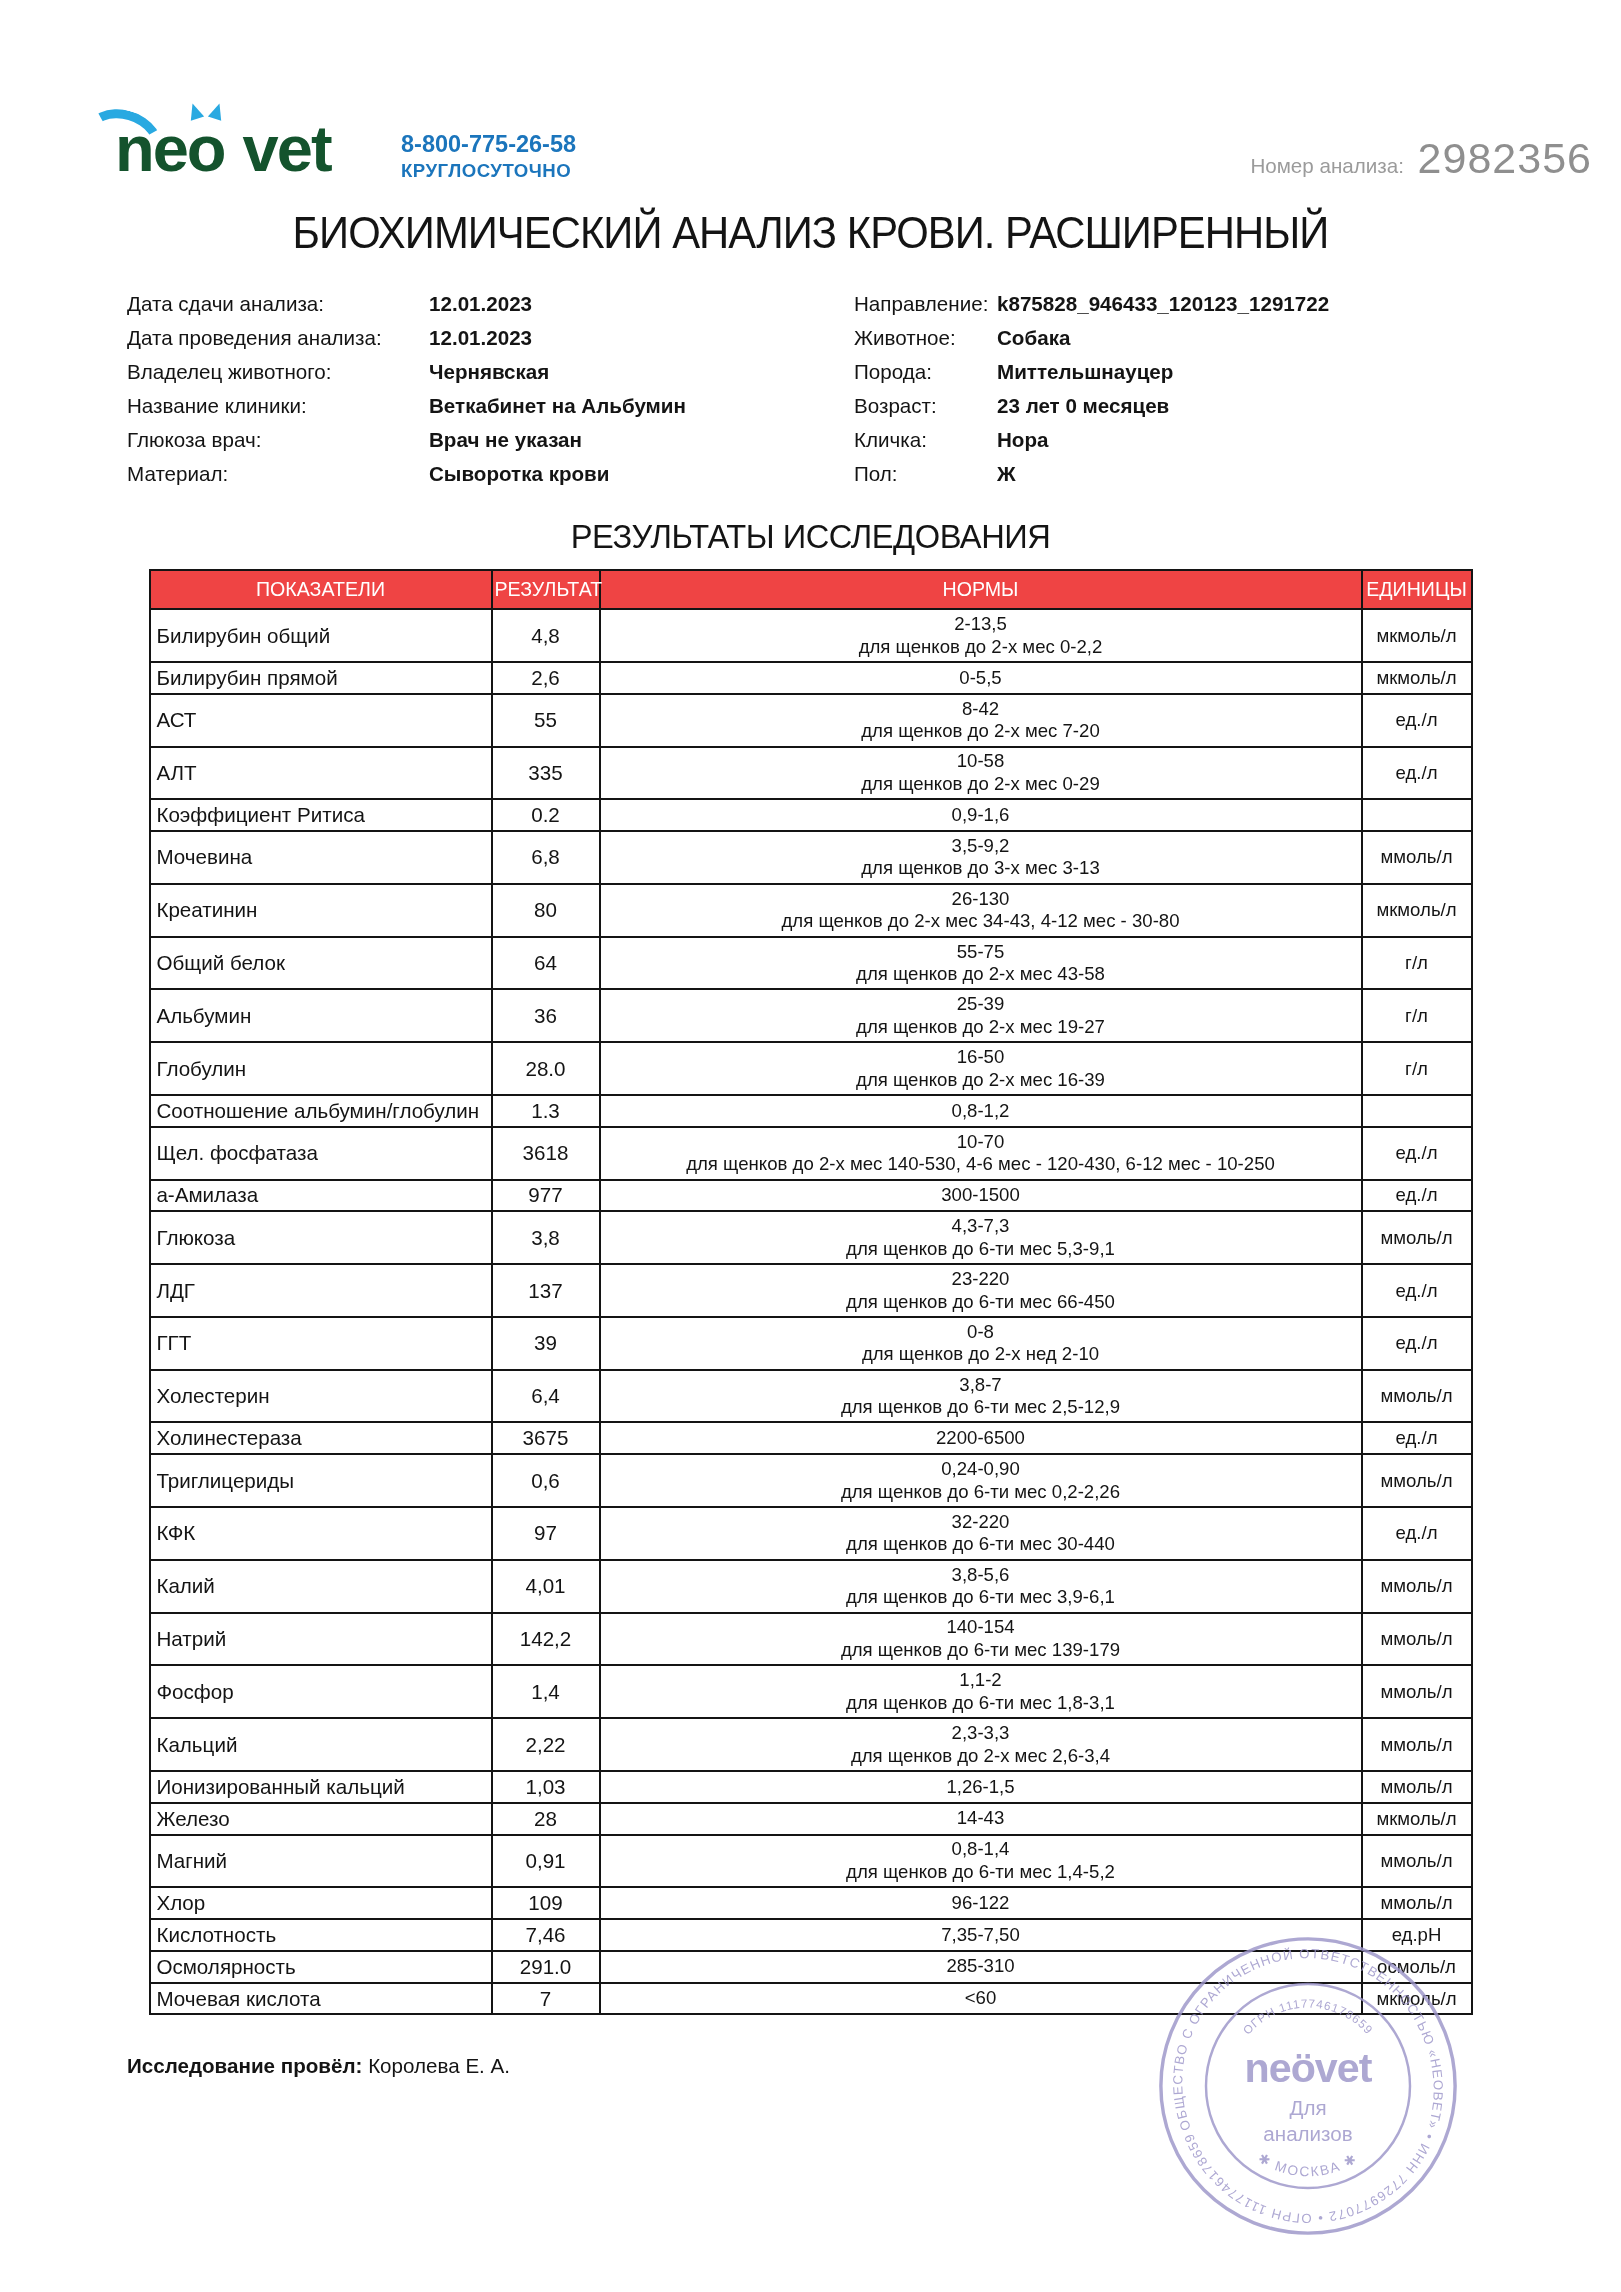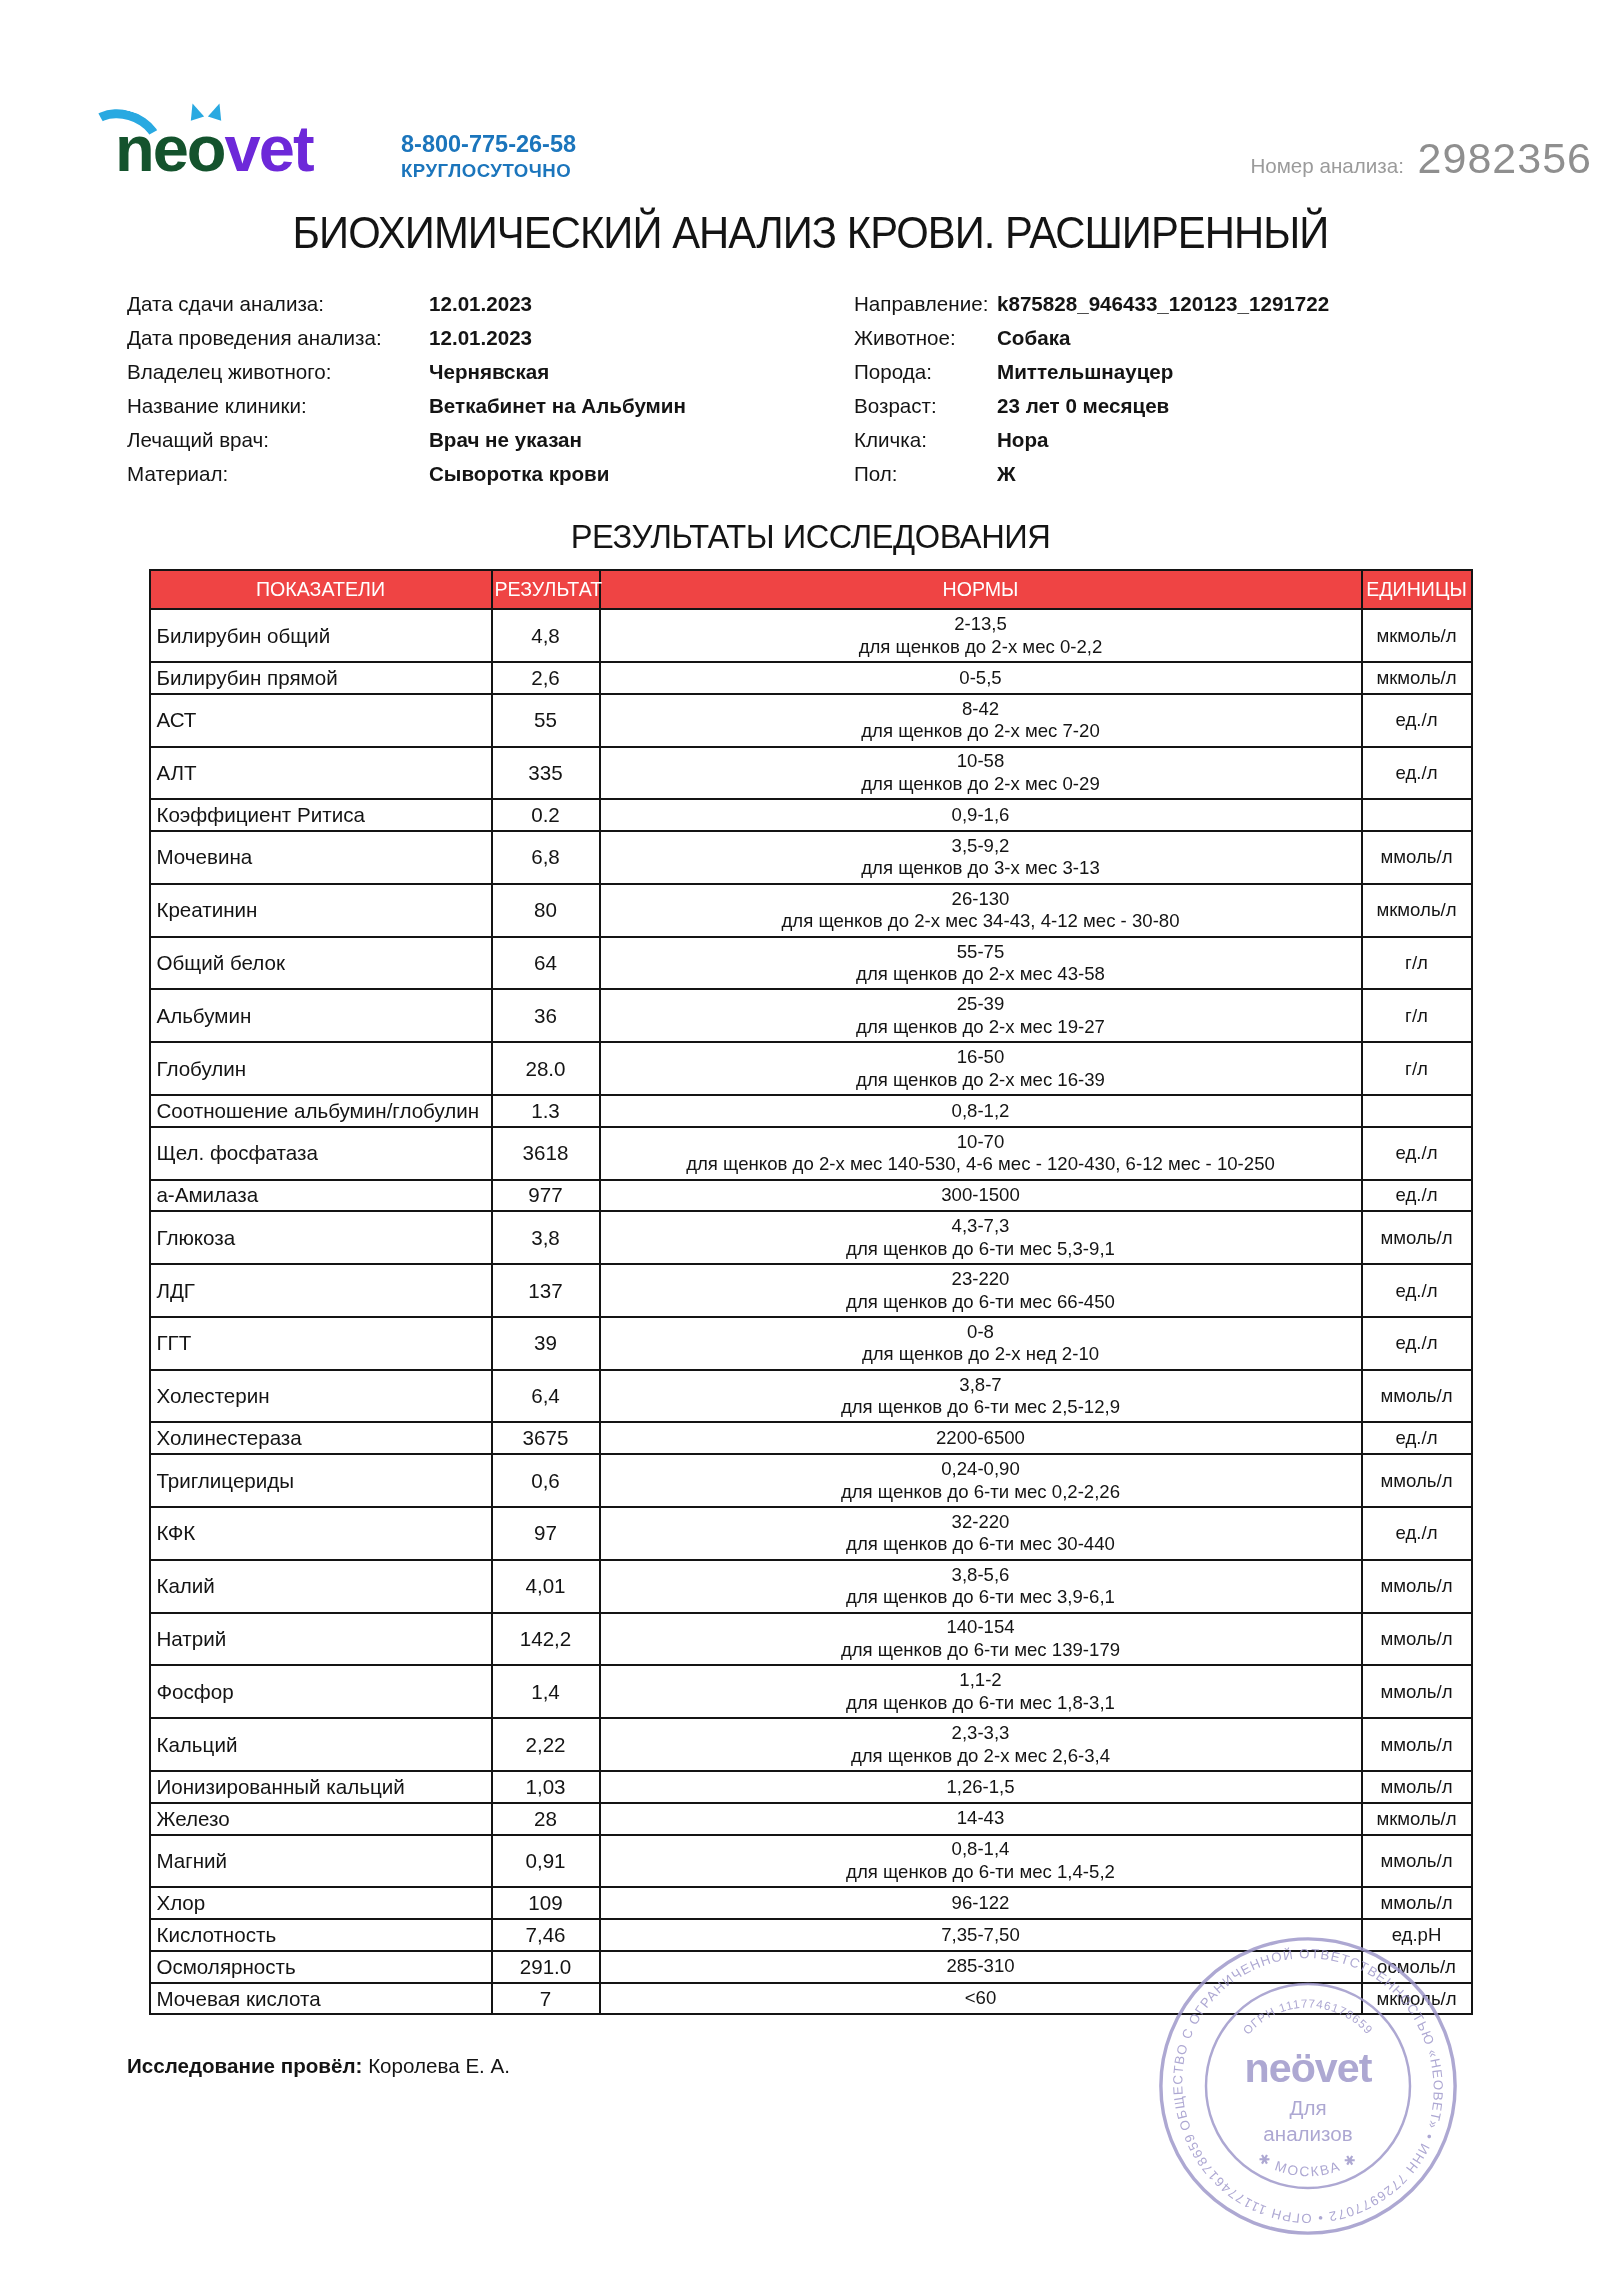--- a/index.html
+++ b/index.html
@@ -4,21 +4,21 @@
 <style>
   html,body{margin:0;padding:0;}
   body{
     width:1621px;height:2293px;position:relative;background:#ffffff;
     font-family:"Liberation Sans", sans-serif;color:#141414;overflow:hidden;
   }
   
   .page-header{position:absolute;top:116px;left:115px;right:29px;height:118px;}
   .logo{position:absolute;left:0;top:0;font-size:65px;font-weight:700;letter-spacing:-2px;line-height:1;}
   .logo .blue{color:#14532d;}
-  .logo .purple{color:#6d28d9;}
+  .logo .purple{color:#14532d;margin-left:18px;}
   .logo-o{position:relative;display:inline-block;}
   .ear{position:absolute;width:0;height:0;border-left:7.8px solid transparent;border-right:7.8px solid transparent;border-bottom:16.7px solid #29A9E1;top:-12.7px;}
   .ear-left{left:1px;transform:rotate(-18deg);}
   .ear-right{right:1px;transform:rotate(18deg);}
   .logo-swash{position:absolute;left:-35px;top:-5.9px;width:65px;height:49px;
     border:9.8px solid transparent;border-top-color:#29A9E1;border-radius:50%;transform:rotate(16deg);}
   .phone-block{position:absolute;left:286px;top:13.7px;color:#1B75BC;font-weight:700;line-height:1.25;}
   .phone-number{font-size:23.5px;}
   .phone-sub{font-size:18.6px;letter-spacing:0.5px;}
   .analysis-num{position:absolute;right:0;top:17.6px;display:flex;align-items:baseline;gap:13.7px;}
@@ -87,21 +87,21 @@
       <div class="pi-label">Животное:</div>
       <div class="pi-value">Собака</div>
       <div class="pi-label">Владелец животного:</div>
       <div class="pi-value">Чернявская</div>
       <div class="pi-label">Порода:</div>
       <div class="pi-value">Миттельшнауцер</div>
       <div class="pi-label">Название клиники:</div>
       <div class="pi-value">Веткабинет на Альбумин</div>
       <div class="pi-label">Возраст:</div>
       <div class="pi-value">23 лет 0 месяцев</div>
-      <div class="pi-label">Лечащий врач:</div>
+      <div class="pi-label">Глюкоза врач:</div>
       <div class="pi-value">Врач не указан</div>
       <div class="pi-label">Кличка:</div>
       <div class="pi-value">Нора</div>
       <div class="pi-label">Материал:</div>
       <div class="pi-value">Сыворотка крови</div>
       <div class="pi-label">Пол:</div>
       <div class="pi-value">Ж</div>
     </section>
 
   <h2 class="results-title">РЕЗУЛЬТАТЫ ИССЛЕДОВАНИЯ</h2>

